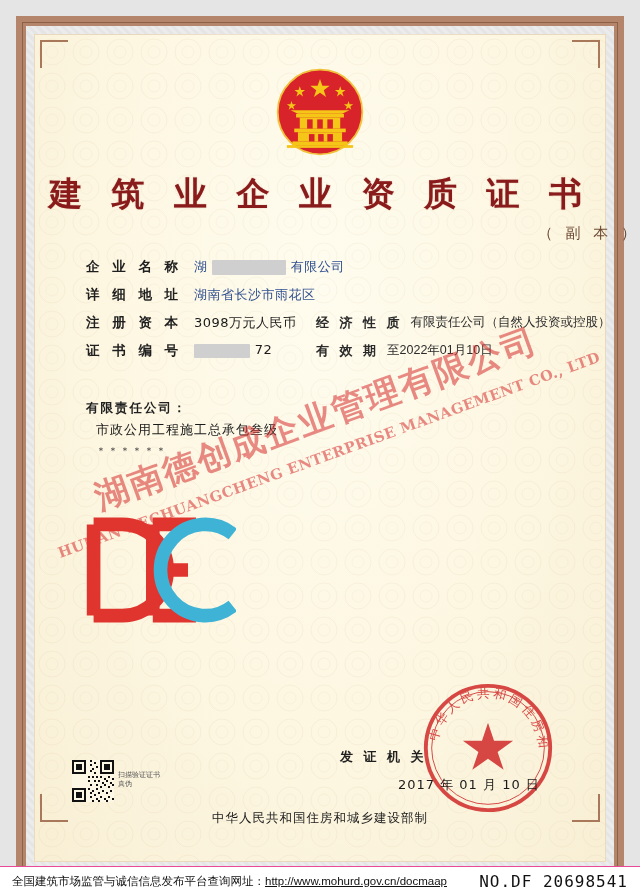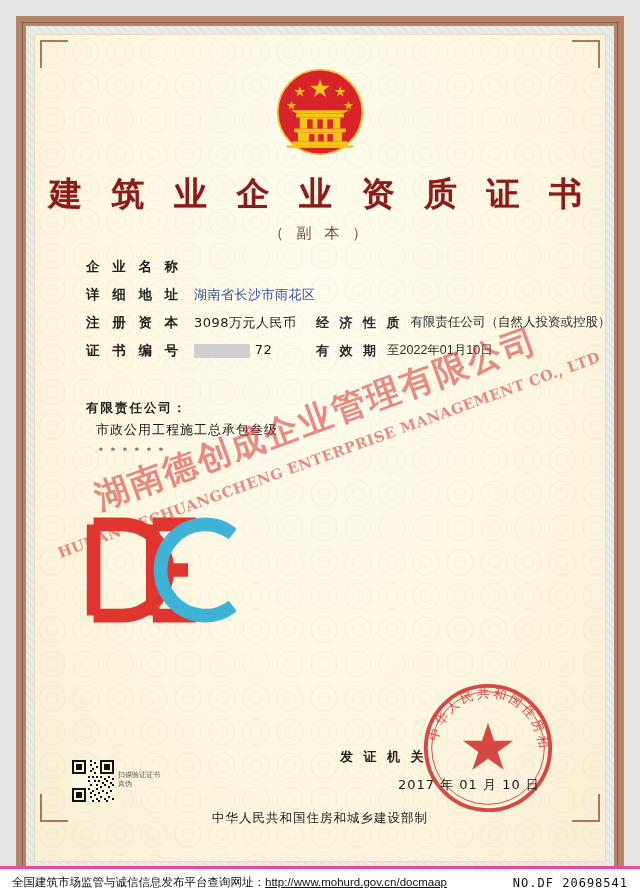--- a/index.html
+++ b/index.html
@@ -81,21 +81,21 @@
     font-weight: bold;
     font-size: 33px;
     letter-spacing: 9px;
     color: #8a1b1b;
     text-shadow: 0 0 1px rgba(138,27,27,0.5);
   }
   .subtitle {
     position: absolute;
     top: 224px;
     left: 0; right: 0;
-    text-align: center;
+    text-align: right;
     font-family: "DejaVu Serif", serif;
     font-size: 15px;
     letter-spacing: 4px;
     color: #6d4b36;
   }
 
   
   .fields {
     position: absolute;
     left: 86px;
@@ -282,35 +282,35 @@
     line-height: 9px;
   }
 
   
   .bottom-strip {
     position: absolute;
     left: 0; right: 0;
     bottom: 0;
     height: 30px;
     background: #ffffff;
-    border-top: 3px solid #ec4899;
+    border-top: 1px solid #ec4899;
     display: flex;
     align-items: center;
     justify-content: space-between;
     padding: 0 12px;
     box-sizing: border-box;
     font-size: 11.5px;
     color: #111;
   }
   .bottom-left { letter-spacing: 0px; }
   .bottom-left .url { text-decoration: underline; }
   .bottom-right {
     font-family: "DejaVu Sans Mono", monospace;
     letter-spacing: 1px;
-    font-size: 12px;
+    font-size: 16px;
   }
 
   
   .corner {
     position: absolute;
     width: 26px; height: 26px;
     border: 2px solid #a9775a;
   }
   .c-tl { left: 40px; top: 40px; border-right: none; border-bottom: none; }
   .c-tr { right: 40px; top: 40px; border-left: none; border-bottom: none; }
@@ -374,20 +374,25 @@
     </g>
   </svg>
 
   <div class="title">建 筑 业 企 业 资 质 证 书</div>
   <div class="subtitle">（ 副 本 ）</div>
 
   <div class="fields">
 
     <div class="row">
       <div class="lbl">企 业 名 称</div>
+      <div class="val blue">
+        <span>湖</span>
+        <span class="redact r1"></span>
+        <span>有限公司</span>
+      </div>
     </div>
 
     <div class="row">
       <div class="lbl">详 细 地 址</div>
       <div class="val blue">湖南省长沙市雨花区</div>
     </div>
 
 
     <div class="row">
       <div class="lbl">注 册 资 本</div>

